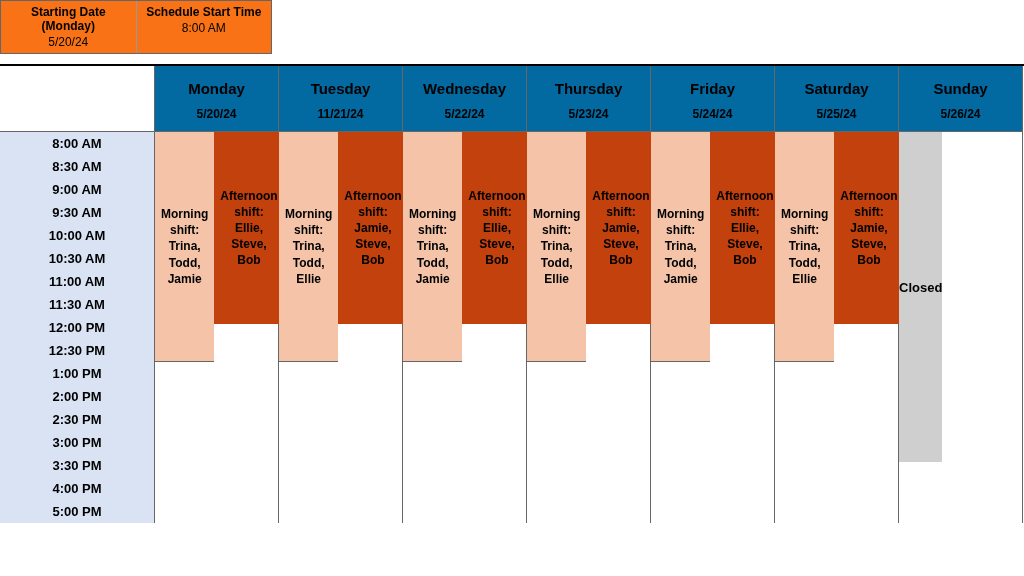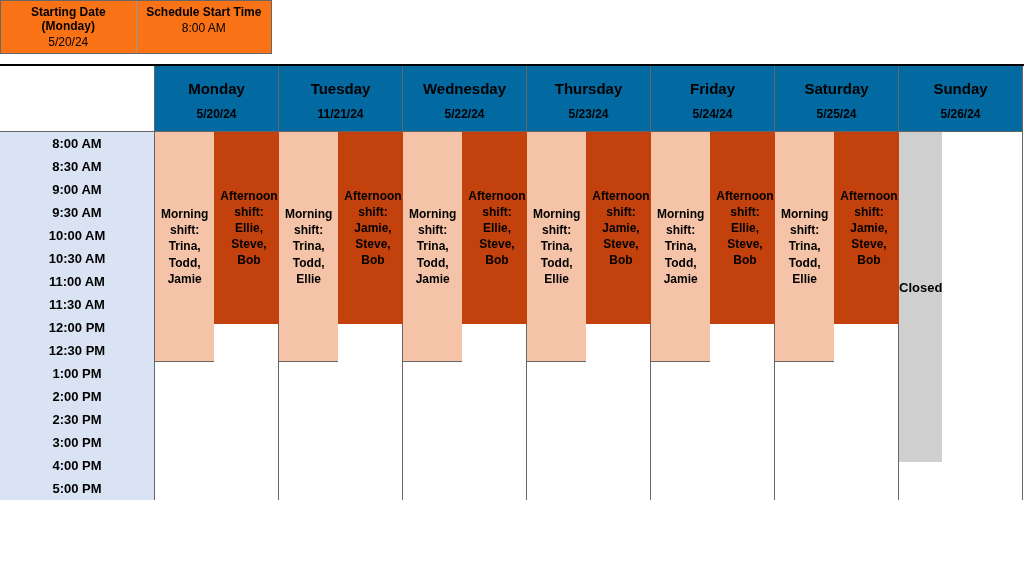--- a/index.html
+++ b/index.html
@@ -163,20 +163,21 @@
       <div class="time-slot">10:00 AM</div>
       <div class="time-slot">10:30 AM</div>
       <div class="time-slot">11:00 AM</div>
       <div class="time-slot">11:30 AM</div>
       <div class="time-slot">12:00 PM</div>
       <div class="time-slot">12:30 PM</div>
       <div class="time-slot">1:00 PM</div>
       <div class="time-slot">2:00 PM</div>
       <div class="time-slot">2:30 PM</div>
       <div class="time-slot">3:00 PM</div>
+      <div class="time-slot">3:30 PM</div>
       <div class="time-slot">4:00 PM</div>
       <div class="time-slot">5:00 PM</div>
     </div>
 
     <div class="day-col">
       <div class="morning">Morning shift: Trina, Todd, Jamie</div>
       <div class="afternoon">Afternoon shift: Ellie, Steve, Bob</div>
     </div>
     <div class="day-col">
       <div class="morning">Morning shift: Trina, Todd, Ellie</div>

